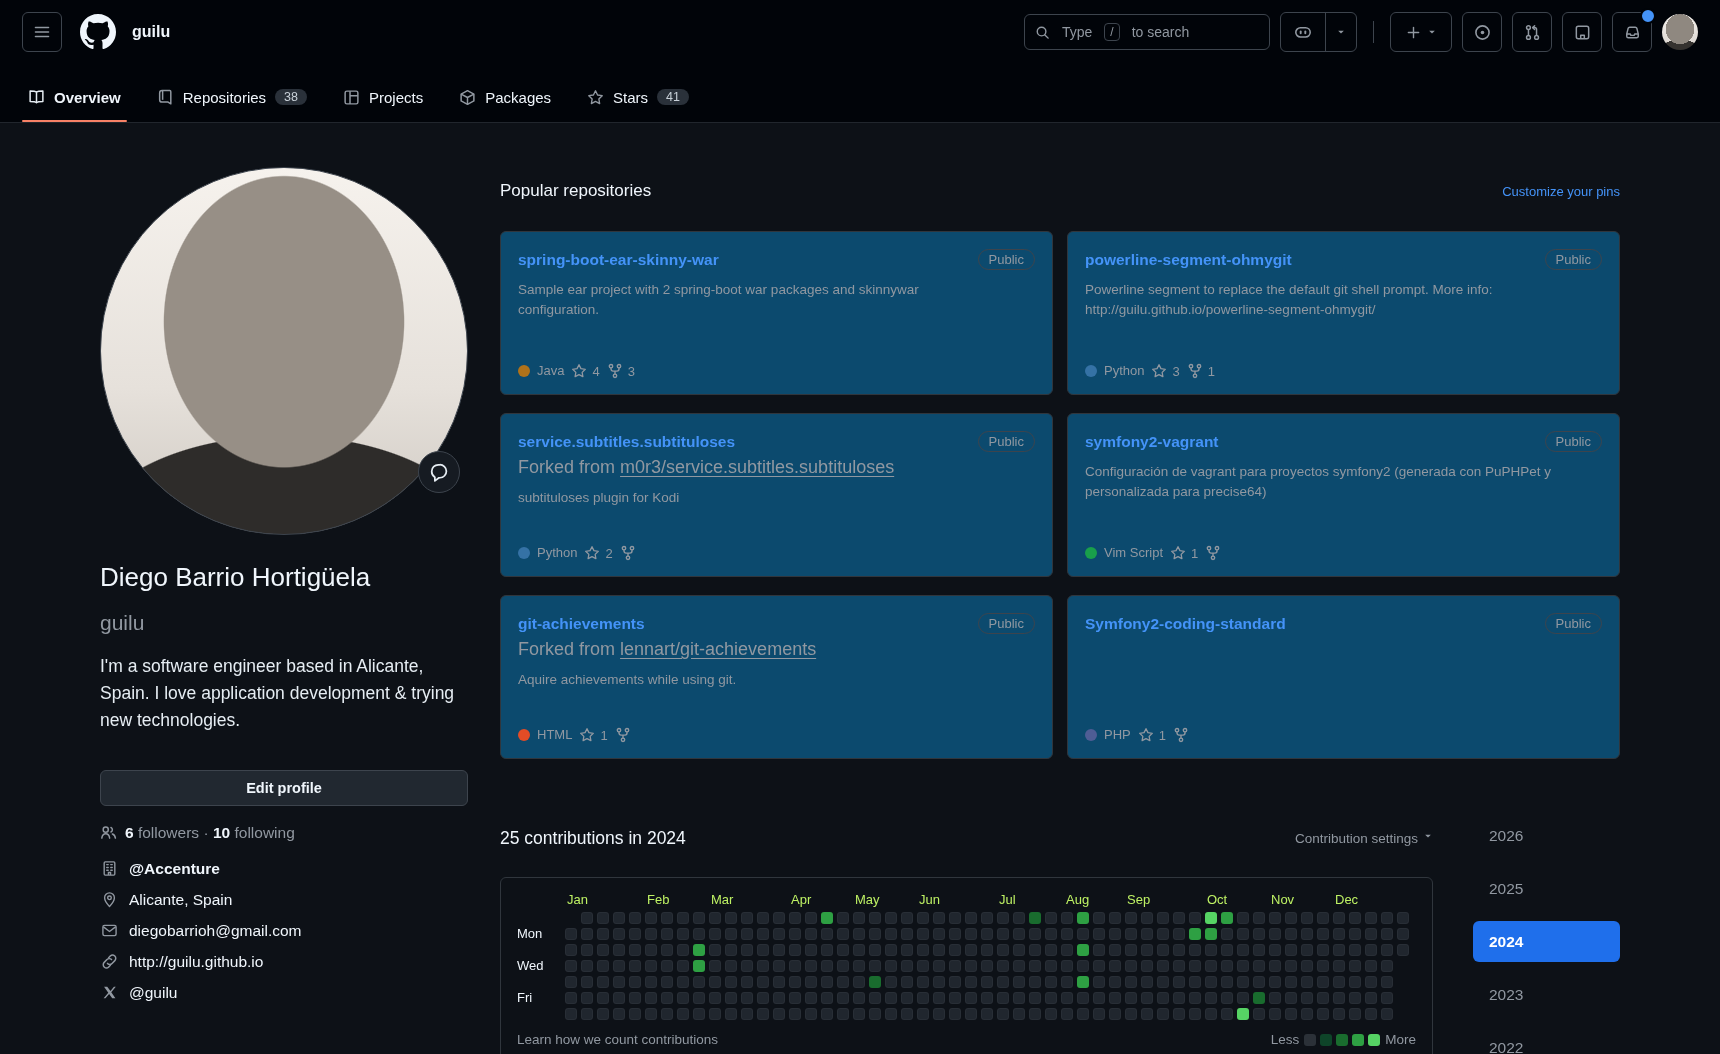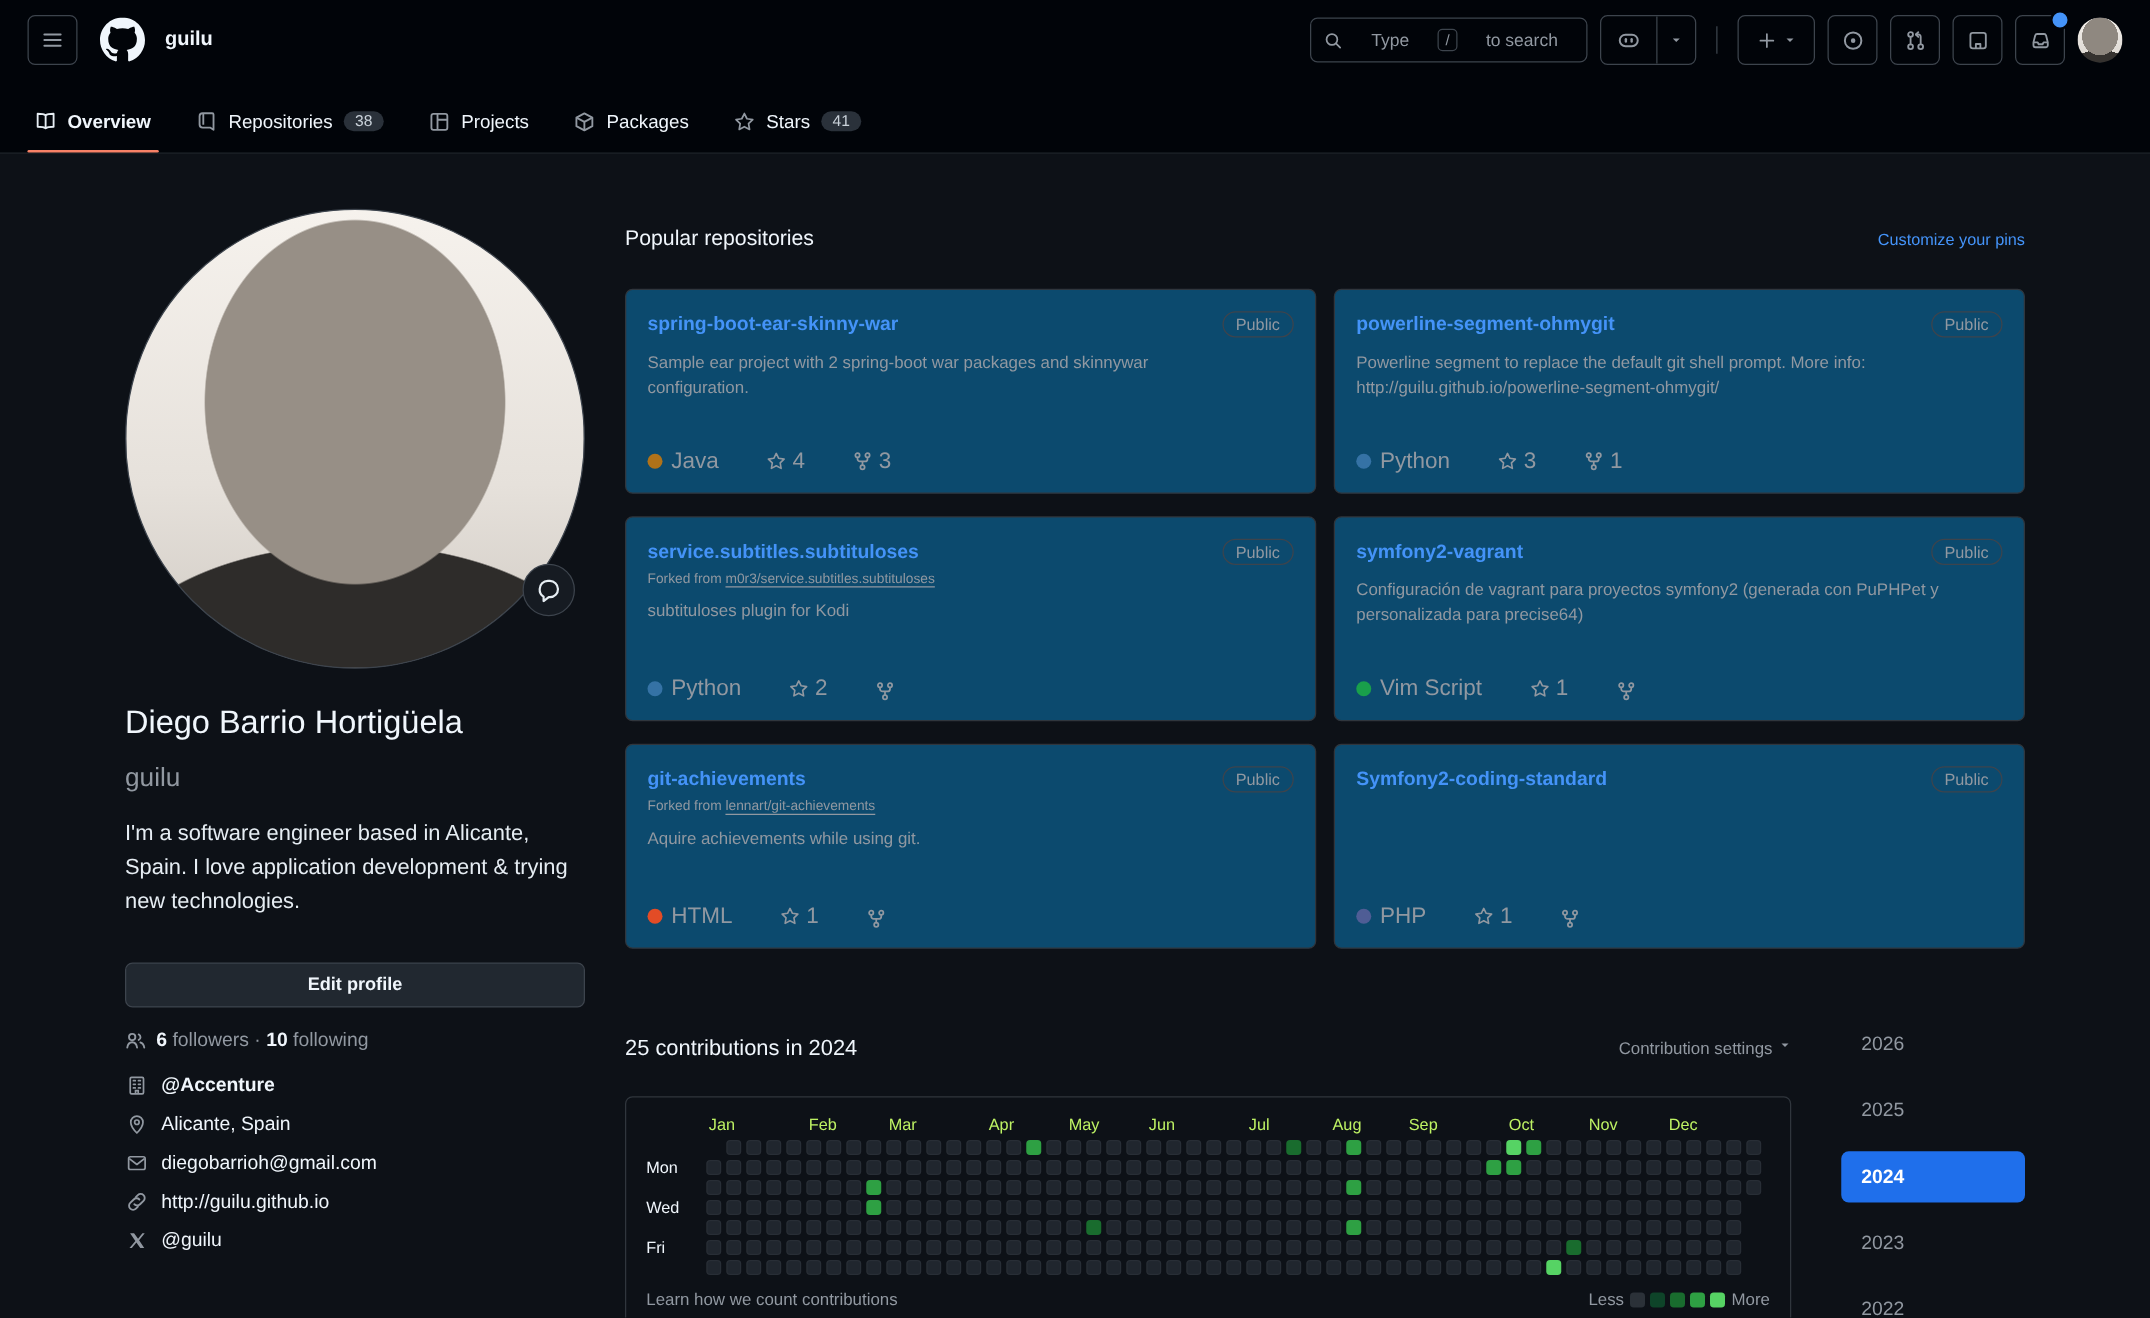--- a/index.html
+++ b/index.html
@@ -6,21 +6,21 @@
   body{width:1720px;height:1054px;overflow:hidden;font-family:"Liberation Sans","DejaVu Sans",sans-serif;color:#f0f6fc;-webkit-font-smoothing:antialiased;}
   a{text-decoration:none;color:inherit;cursor:pointer;}
   svg{display:block;}
 
   
   .topbar{background:#010409;height:64px;display:flex;align-items:center;padding:0 22px;}
   .iconbtn{width:40px;height:40px;border:1px solid #3d444d;border-radius:6px;background:transparent;display:flex;align-items:center;justify-content:center;color:#9198a1;box-sizing:border-box;cursor:pointer;}
   .ghmark{width:36px;height:36px;color:#f0f6fc;margin-left:18px;}
   .brand{font-size:16px;font-weight:700;margin-left:16px;}
   .topbar-right{margin-left:auto;display:flex;align-items:center;gap:10px;}
-  .searchbox{width:222px;height:36px;border:1px solid #3d444d;border-radius:6px;display:flex;align-items:center;gap:23px;padding:0 10px;color:#9198a1;font-size:14px;box-sizing:border-box;cursor:text;}
+  .searchbox{width:246px;height:36px;border:1px solid #3d444d;border-radius:6px;display:flex;align-items:center;gap:12px;padding:0 10px;color:#9198a1;font-size:14px;box-sizing:border-box;cursor:text;}
   .slashkey{border:1px solid #3d444d;border-radius:4px;font-size:12px;line-height:16px;padding:0 5px;color:#9198a1;}
   .splitbtn{display:flex;align-items:stretch;height:40px;border:1px solid #3d444d;border-radius:6px;box-sizing:border-box;overflow:hidden;}
   .splitbtn>div{display:flex;align-items:center;justify-content:center;color:#9198a1;}
   .split-main{width:44px;border-right:1px solid #3d444d;}
   .split-caret{width:30px;}
   .vdivider{width:1px;height:22px;background:#3d444d;margin:0 6px;}
   .plusbtn{width:62px;height:40px;border:1px solid #3d444d;border-radius:6px;display:flex;align-items:center;justify-content:center;gap:6px;color:#9198a1;box-sizing:border-box;cursor:pointer;}
   .inbox-wrap{position:relative;}
   .notif-dot{position:absolute;top:-4px;right:-4px;width:12px;height:12px;border-radius:50%;background:#4493f8;border:2px solid #010409;}
   .avatar-sm{width:36px;height:36px;border-radius:50%;background:radial-gradient(ellipse 40% 42% at 50% 42%,#8f8880 0 99%,transparent 100%),radial-gradient(ellipse 60% 32% at 50% 104%,#35322f 0 99%,transparent 100%),linear-gradient(180deg,#f5f1ec,#d9d4ce);cursor:pointer;}
@@ -55,24 +55,24 @@
 
   
   .popular-head{display:flex;align-items:baseline;justify-content:space-between;}
   .popular-title{font-size:17px;font-weight:400;}
   .customize{font-size:13px;color:#4493f8;}
   .repo-grid{display:grid;grid-template-columns:1fr 1fr;gap:18px 14px;margin-top:16px;}
   .repo-card{border:1px solid #30363d;border-radius:6px;padding:17px 17px 15px;min-height:164px;box-sizing:border-box;display:flex;flex-direction:column;background:#0c4a6e;}
   .repo-head{display:flex;align-items:center;justify-content:space-between;}
   .repo-name{color:#4493f8;font-size:15.5px;font-weight:700;}
   .badge{border:1px solid #3d444d;border-radius:2em;color:#9198a1;font-size:13px;padding:2px 10px;font-weight:400;}
-  .repo-fork{font-size:11px;color:#9198a1;margin-top:5px;}
+  .repo-fork{font-size:18px;color:#9198a1;margin-top:5px;}
   .repo-fork a{color:#9198a1;text-decoration:underline;text-underline-offset:3px;}
   .repo-desc{font-size:13.5px;line-height:1.5;color:#9198a1;margin:10px 0 0;max-width:92%;}
-  .repo-meta{margin-top:auto;padding-top:14px;display:flex;align-items:flex-end;gap:38px;font-size:18px;color:#9198a1;}
+  .repo-meta{margin-top:auto;padding-top:14px;display:flex;align-items:flex-start;gap:7px;font-size:13px;color:#9198a1;}
   .lang{display:flex;align-items:center;gap:7px;}
   .lang-dot{width:12px;height:12px;border-radius:50%;flex:none;}
   .stat{display:flex;align-items:center;gap:5px;color:#9198a1;}
 
   
   .contrib-wrap{display:flex;margin-top:54px;}
   .contrib-left{width:933px;flex:none;}
   .contrib-head{display:flex;align-items:center;justify-content:space-between;}
   .contrib-title{font-size:17.5px;font-weight:400;}
   .contrib-settings{display:flex;align-items:flex-start;gap:5px;color:#9198a1;font-size:13.5px;cursor:pointer;}

